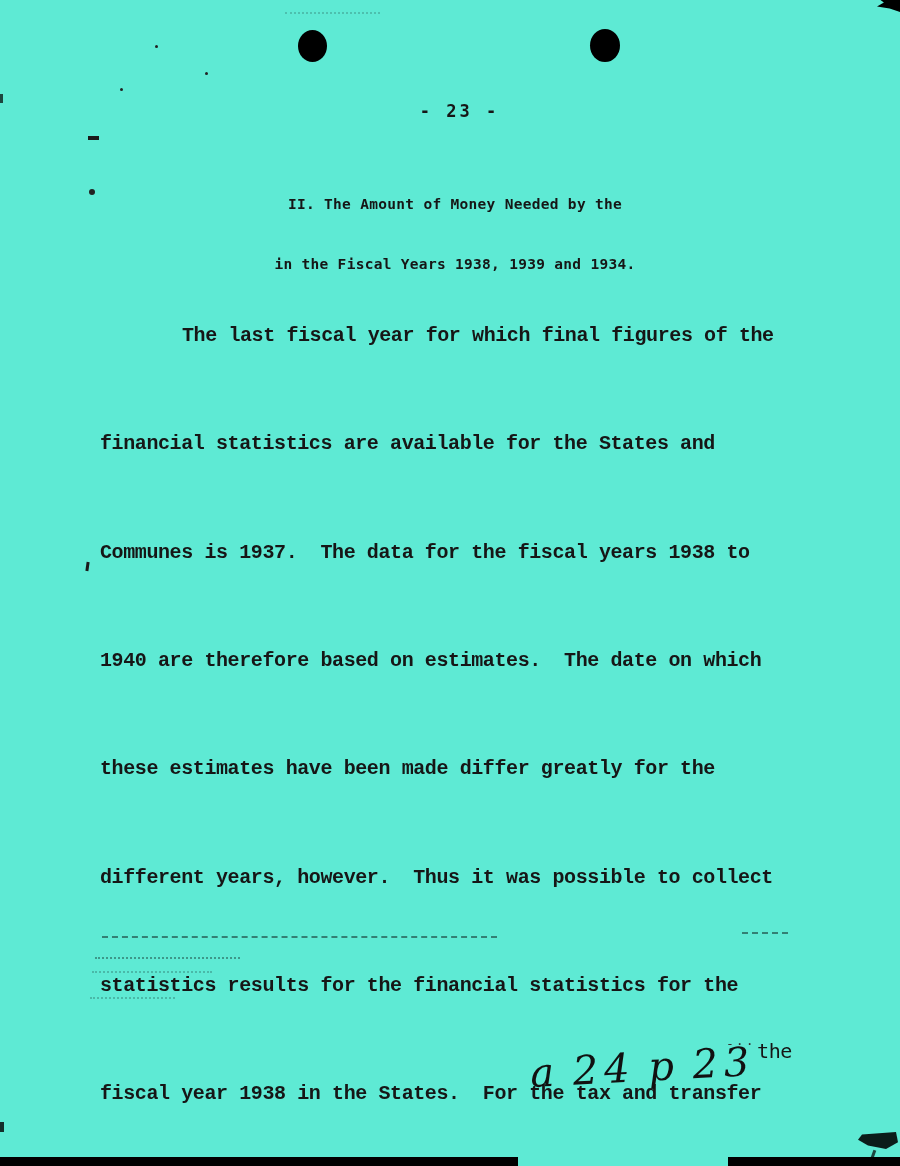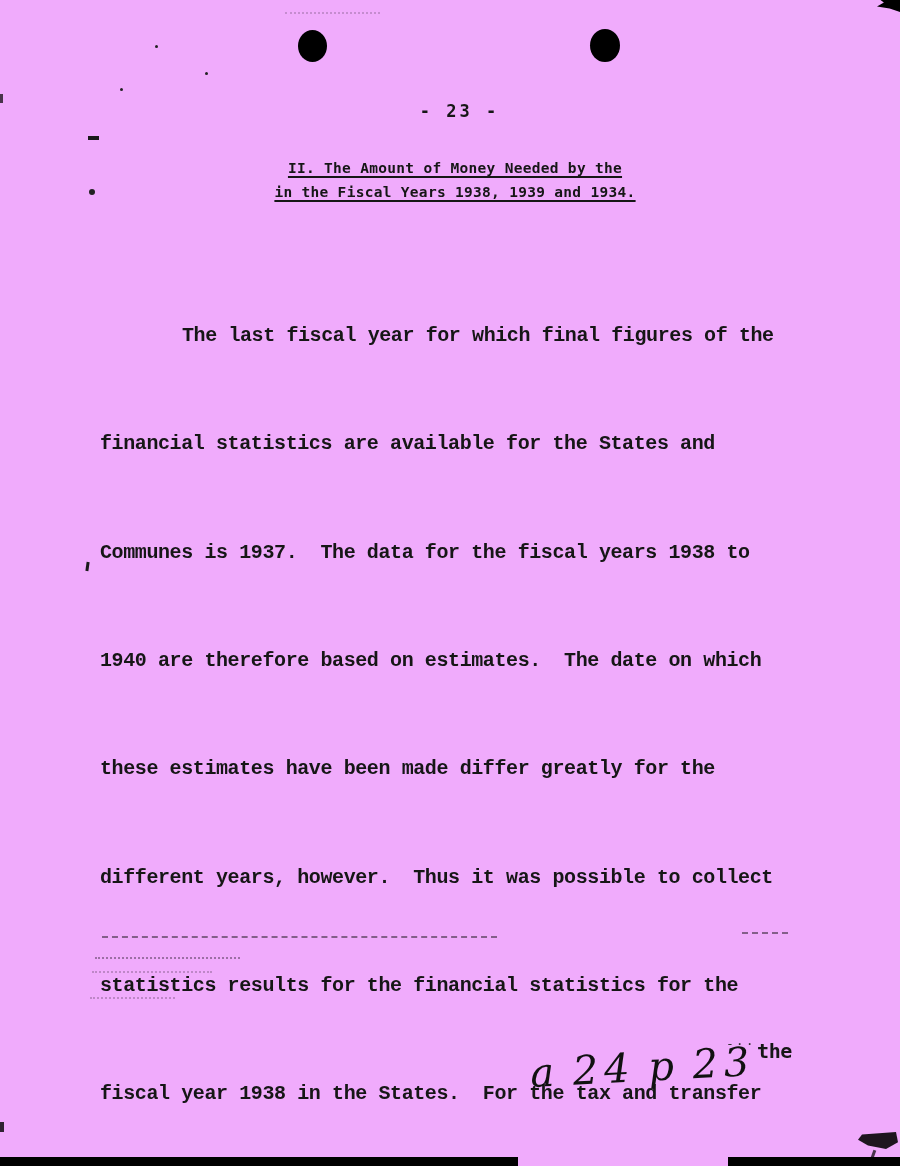--- a/index.html
+++ b/index.html
@@ -2,21 +2,21 @@
 <html><head>
 <meta charset="utf-8">
 <style>
   html,body{margin:0;padding:0;}
   body{
     width:900px;height:1166px;position:relative;overflow:hidden;
     background:#ffffff;
     font-family:"DejaVu Sans Mono","Liberation Mono",monospace;
     color:#161616;
   }
-  .page{position:absolute;inset:0;background:#f0abfc;}
+  .page{position:absolute;inset:0;background:#5eead4;}
 
   
   .punch{position:absolute;background:#000;border-radius:50%;}
   .punch.left{left:298px;top:30px;width:29px;height:32px;}
   .punch.right{left:590px;top:29px;width:30px;height:33px;}
 
   
   .page-number{
     position:absolute;top:101px;left:377px;width:165px;
     text-align:center;font-size:17px;font-weight:bold;letter-spacing:3px;
@@ -24,39 +24,39 @@
   }
 
   
   .heading{
     position:absolute;top:157px;left:120px;width:670px;
     text-align:center;font-size:14.5px;font-weight:bold;
     line-height:23.5px;letter-spacing:0.3px;
   }
   .heading .h-line{
     display:block;
-    text-decoration:underline;
     text-decoration-thickness:1.5px;
     text-underline-offset:3px;
     white-space:pre;
+    margin-top:36px;
   }
 
   
   .body-text{
     position:absolute;left:100px;top:246px;width:740px;
     font-size:20px;font-weight:600;line-height:36.1px;
     letter-spacing:-0.4px;white-space:pre;
   }
   .body-text .line{display:block;height:36.1px;font-family:Liberation Mono, monospace;}
   .body-text .line.indent{padding-left:82px;}
 
   
   .trailing-line{
     position:absolute;left:100px;top:1039px;width:692px;
-    text-align:right;font-size:20px;font-weight:700;
+    text-align:right;font-size:20px;font-weight:400;
     letter-spacing:-0.4px;white-space:pre;
   }
   .trailing-mark{
     position:absolute;left:726px;top:1036px;
     font-size:13px;letter-spacing:2px;color:#333;
   }
 
   
   .handwriting{
     position:absolute;left:530px;top:1044px;

